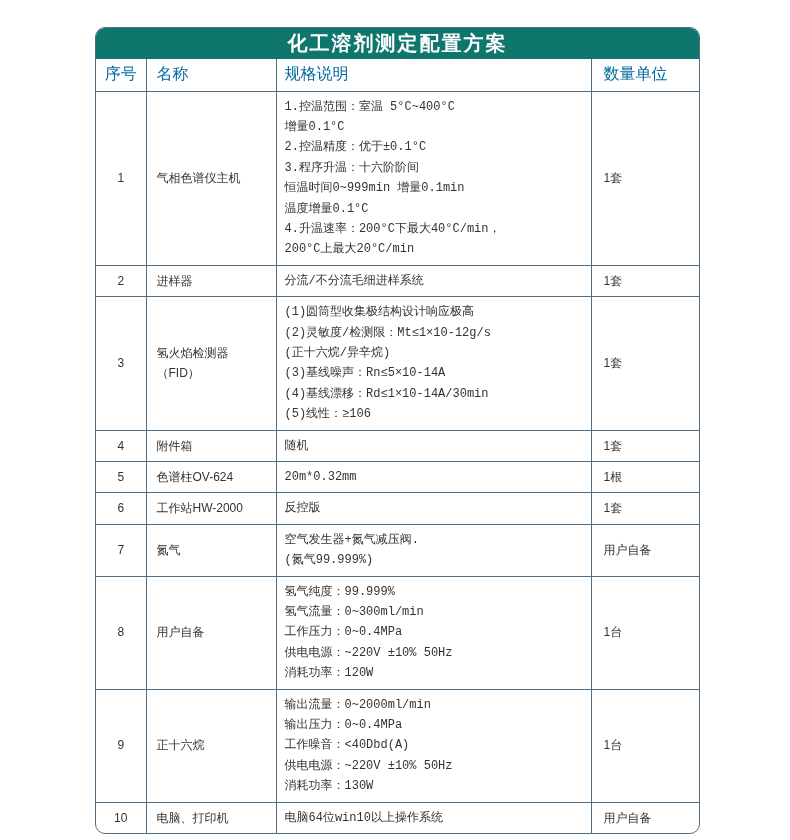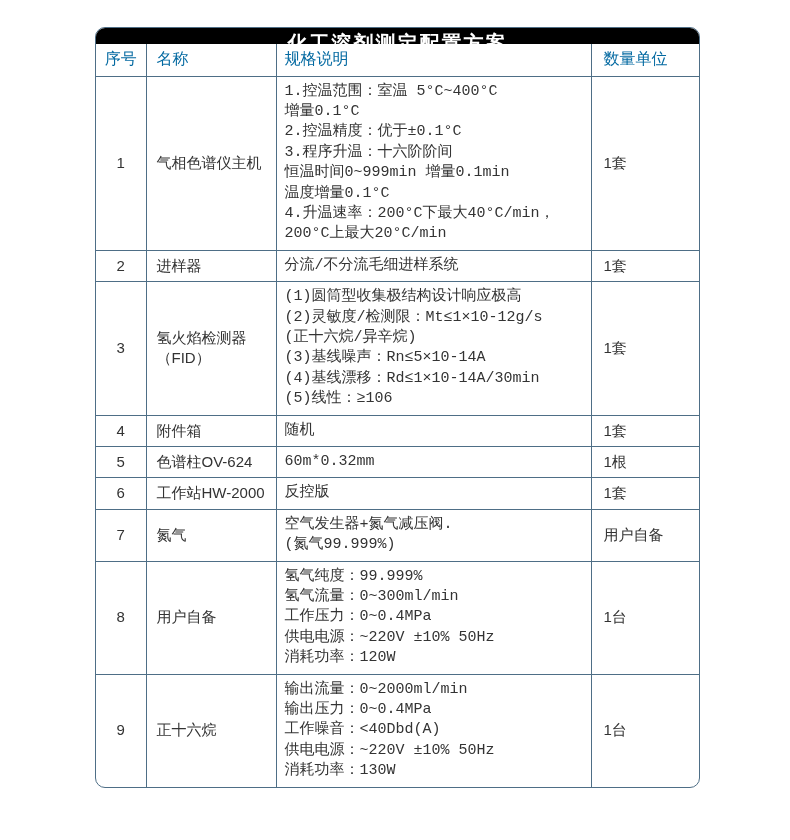--- a/index.html
+++ b/index.html
@@ -15,26 +15,26 @@
     left: 95px;
     top: 27px;
     width: 605px;
     box-sizing: border-box;
     border: 1px solid #4e6e86;
     border-radius: 10px;
     overflow: hidden;
     background: #ffffff;
   }
   .title-bar {
-    background: #000000;
+    background: #0f766e;
     color: #ffffff;
     font-size: 20px;
     font-weight: bold;
     text-align: center;
-    height: 16px;
+    height: 31px;
     line-height: 31px;
     letter-spacing: 2px;
   }
   table {
     width: 100%;
     border-collapse: collapse;
     table-layout: fixed;
     color: #333333;
   }
   th, td {
@@ -49,21 +49,21 @@
   thead th { border-top: none; }
   tbody tr:last-child td { border-bottom: none; }
 
   thead th {
     font-size: 16px;
     height: 32px;
     text-align: left;
     color: #0369a1;
   }
   td {
-    font-size: 15px;
+    font-size: 12px;
     line-height: 20.4px;
   }
   .h-no, .c-no { text-align: center; padding: 5px 2px; }
   .h-name, .c-name { padding: 5px 6px 5px 10px; text-align: left; margin-top: 43px; }
   .h-spec, .c-spec { padding: 5px 4px 5px 8px; text-align: left; font-family: Liberation Mono, monospace; }
   .h-qty, .c-qty { padding: 5px 4px 5px 12px; text-align: left; }
   .c-spec { white-space: pre-line; }
 </style>
 </head>
 <body>
@@ -118,21 +118,21 @@
       </tr>
       <tr>
         <td class="c-no">4</td>
         <td class="c-name">附件箱</td>
         <td class="c-spec">随机</td>
         <td class="c-qty">1套</td>
       </tr>
       <tr>
         <td class="c-no">5</td>
         <td class="c-name">色谱柱OV-624</td>
-        <td class="c-spec">60m*0.32mm</td>
+        <td class="c-spec">20m*0.32mm</td>
         <td class="c-qty">1根</td>
       </tr>
       <tr>
         <td class="c-no">6</td>
         <td class="c-name">工作站HW-2000</td>
         <td class="c-spec">反控版</td>
         <td class="c-qty">1套</td>
       </tr>
       <tr>
         <td class="c-no">7</td>
@@ -154,15 +154,21 @@
       <tr>
         <td class="c-no">9</td>
         <td class="c-name">正十六烷</td>
         <td class="c-spec">输出流量：0~2000ml/min
 输出压力：0~0.4MPa
 工作噪音：&lt;40Dbd(A)
 供电电源：~220V ±10% 50Hz
 消耗功率：130W</td>
         <td class="c-qty">1台</td>
       </tr>
+      <tr>
+        <td class="c-no">10</td>
+        <td class="c-name">电脑、打印机</td>
+        <td class="c-spec">电脑64位win10以上操作系统</td>
+        <td class="c-qty">用户自备</td>
+      </tr>
     </tbody>
   </table>
 </div>
 
 </body></html>

